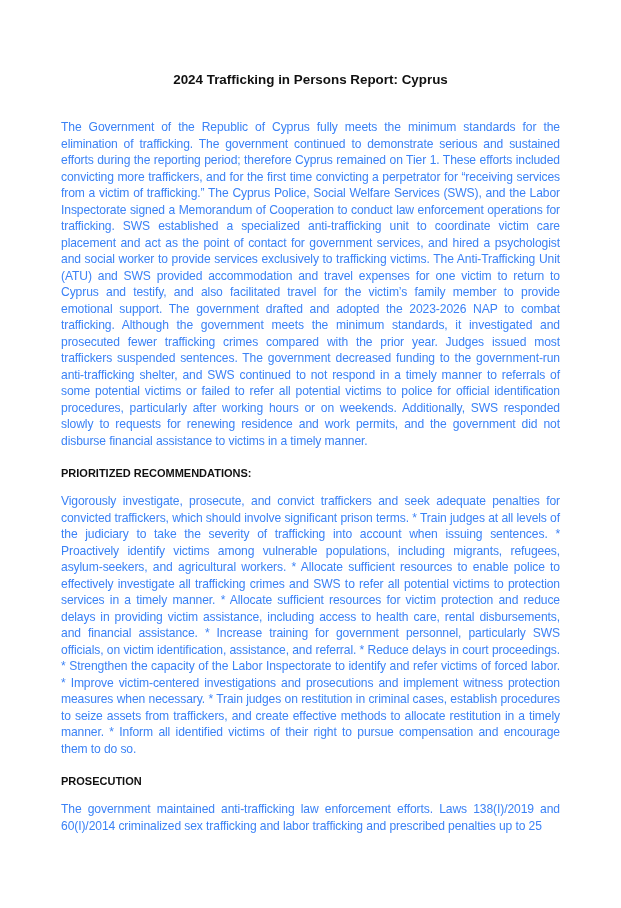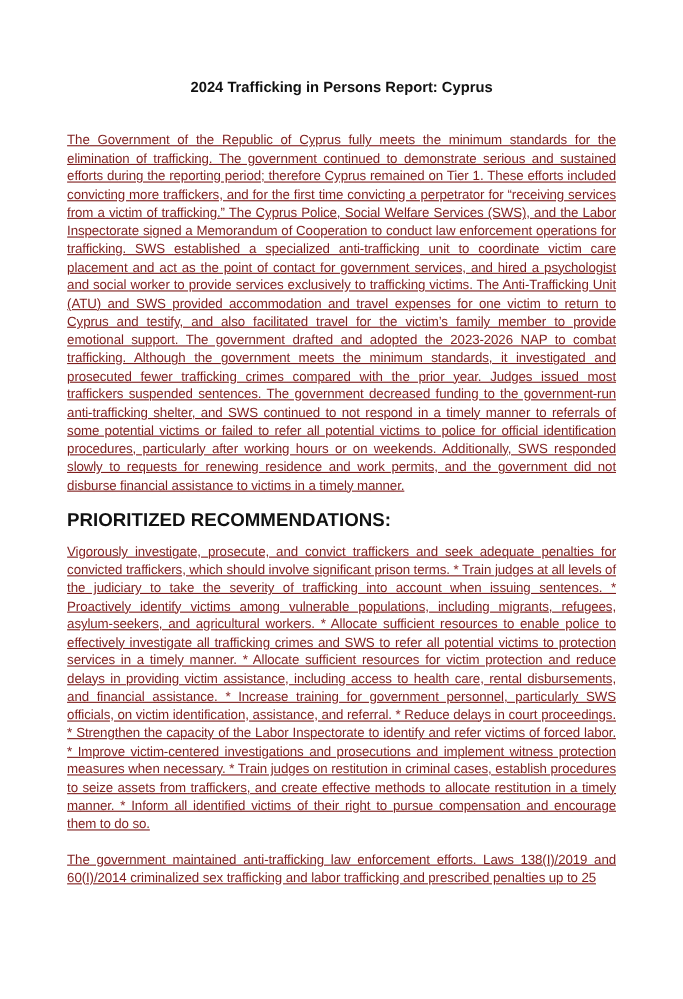--- a/index.html
+++ b/index.html
@@ -12,31 +12,32 @@
   }
   .title {
     position: absolute; top: 72px; left: 0; width: 621px;
     text-align: center; font-weight: bold; font-size: 13.4px; color: #111;
   }
   .content {
     position: absolute; left: 61px; top: 119px; width: 499px;
   }
   p {
     margin: 0; font-size: 12.1px; line-height: 16.5px;
-    text-align: justify; letter-spacing: -0.1px; color: #7f1d1d; text-decoration: underline;
+    text-align: justify; letter-spacing: -0.1px; color: #3b82f6;
   }
   p.gap { margin-bottom: 16px; }
   h2 {
-    margin: 0 0 12px 0; font-size: 17px; line-height: 16px; font-weight: bold; color: #111;
+    margin: 0 0 12px 0; font-size: 11px; line-height: 16px; font-weight: bold; color: #111;
   }
 </style>
 </head>
 <body>
 
 <div class="page">
   <div class="title">2024 Trafficking in Persons Report: Cyprus</div>
   <div class="content">
     <p class="gap">The Government of the Republic of Cyprus fully meets the minimum standards for the elimination of trafficking. The government continued to demonstrate serious and sustained efforts during the reporting period; therefore Cyprus remained on Tier 1. These efforts included convicting more traffickers, and for the first time convicting a perpetrator for “receiving services from a victim of trafficking.” The Cyprus Police, Social Welfare Services (SWS), and the Labor Inspectorate signed a Memorandum of Cooperation to conduct law enforcement operations for trafficking. SWS established a specialized anti-trafficking unit to coordinate victim care placement and act as the point of contact for government services, and hired a psychologist and social worker to provide services exclusively to trafficking victims. The Anti-Trafficking Unit (ATU) and SWS provided accommodation and travel expenses for one victim to return to Cyprus and testify, and also facilitated travel for the victim’s family member to provide emotional support. The government drafted and adopted the 2023-2026 NAP to combat trafficking. Although the government meets the minimum standards, it investigated and prosecuted fewer trafficking crimes compared with the prior year. Judges issued most traffickers suspended sentences. The government decreased funding to the government-run anti-trafficking shelter, and SWS continued to not respond in a timely manner to referrals of some potential victims or failed to refer all potential victims to police for official identification procedures, particularly after working hours or on weekends. Additionally, SWS responded slowly to requests for renewing residence and work permits, and the government did not disburse financial assistance to victims in a timely manner.</p>
     <h2>PRIORITIZED RECOMMENDATIONS:</h2>
     <p class="gap">Vigorously investigate, prosecute, and convict traffickers and seek adequate penalties for convicted traffickers, which should involve significant prison terms. * Train judges at all levels of the judiciary to take the severity of trafficking into account when issuing sentences. * Proactively identify victims among vulnerable populations, including migrants, refugees, asylum-seekers, and agricultural workers. * Allocate sufficient resources to enable police to effectively investigate all trafficking crimes and SWS to refer all potential victims to protection services in a timely manner. * Allocate sufficient resources for victim protection and reduce delays in providing victim assistance, including access to health care, rental disbursements, and financial assistance. * Increase training for government personnel, particularly SWS officials, on victim identification, assistance, and referral. * Reduce delays in court proceedings. * Strengthen the capacity of the Labor Inspectorate to identify and refer victims of forced labor. * Improve victim-centered investigations and prosecutions and implement witness protection measures when necessary. * Train judges on restitution in criminal cases, establish procedures to seize assets from traffickers, and create effective methods to allocate restitution in a timely manner. * Inform all identified victims of their right to pursue compensation and encourage them to do so.</p>
+    <h2>PROSECUTION</h2>
     <p>The government maintained anti-trafficking law enforcement efforts. Laws 138(I)/2019 and 60(I)/2014 criminalized sex trafficking and labor trafficking and prescribed penalties up to 25</p>
   </div>
 </div>
 
 </body></html>

